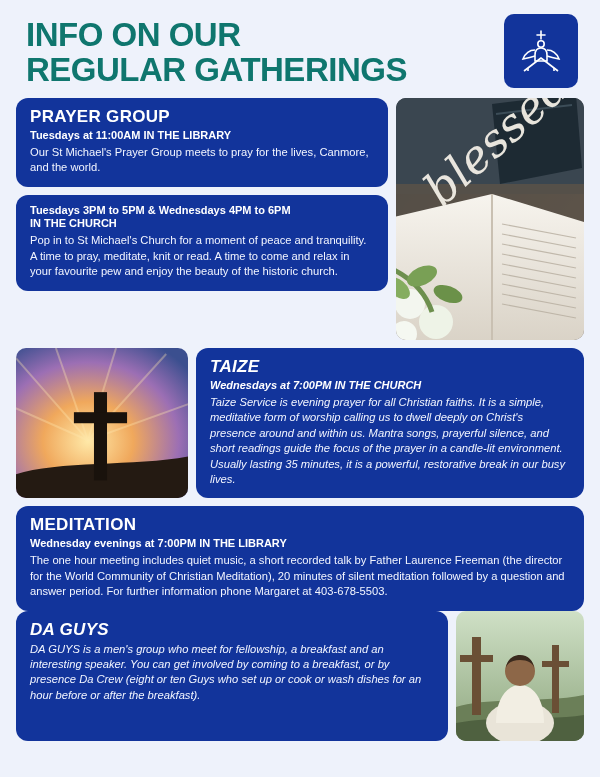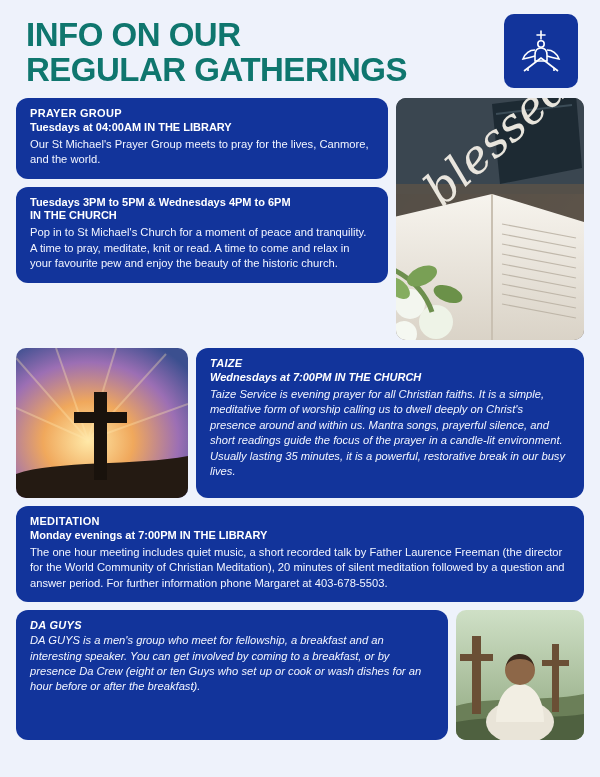--- a/index.html
+++ b/index.html
@@ -53,21 +53,21 @@
 
   
   .block {
     background: #12349b;
     color: #ffffff;
     border-radius: 12px;
     padding: 9px 14px 11px 14px;
   }
   .block h2 {
     margin: 0 0 2px 0;
-    font-size: 11px;
+    font-size: 17px;
     font-weight: bold;
     letter-spacing: 0.3px;
     text-transform: uppercase;
   }
   .block .when {
     margin: 0 0 2px 0;
     font-size: 11px;
     font-weight: bold;
     line-height: 1.25;
   }
@@ -90,21 +90,21 @@
   .photo {
     border-radius: 10px;
     overflow: hidden;
     flex: 0 0 auto;
     position: relative;
   }
   .photo svg { display: block; width: 100%; height: 100%; }
 
   .stack { display: flex; flex-direction: column; gap: 8px; flex: 1 1 auto; min-width: 0; }
 
-  .full { width: 100%; margin-bottom: 8px; }
+  .full { width: 100%; }
 </style>
 </head>
 <body>
 
 <div class="page">
 
   <div class="header">
     <div class="title">
       <div>INFO ON OUR</div>
       <div>REGULAR GATHERINGS</div>
@@ -120,21 +120,21 @@
         <path d="M10 44 L10 41 M36 44 L36 41"></path>
       </svg>
     </div>
   </div>
 
   <div class="row">
     <div class="stack">
 
       <div class="block">
         <h2>PRAYER GROUP</h2>
-        <p class="when">Tuesdays at 04:00AM IN THE LIBRARY</p>
+        <p class="when">Tuesdays at 11:00AM IN THE LIBRARY</p>
         <p class="body">Our St Michael's Prayer Group meets to pray for the lives, Canmore, and the world.</p>
       </div>
 
       <div class="block">
         <p class="when" style="white-space:pre-line">Tuesdays 3PM to 5PM &amp; Wednesdays 4PM to 6PM
 IN THE CHURCH</p>
         <p class="body">Pop in to St Michael's Church for a moment of peace and tranquility. A time to pray, meditate, knit or read. A time to come and relax in your favourite pew and enjoy the beauty of the historic church.</p>
       </div>
 
     </div>
@@ -217,21 +217,21 @@
 
     <div class="block col-text">
       <h2>TAIZE</h2>
       <p class="when">Wednesdays at 7:00PM IN THE CHURCH</p>
       <p class="body">Taize Service is evening prayer for all Christian faiths. It is a simple, meditative form of worship calling us to dwell deeply on Christ's presence around and within us. Mantra songs, prayerful silence, and short readings guide the focus of the prayer in a candle-lit environment. Usually lasting 35 minutes, it is a powerful, restorative break in our busy lives.</p>
     </div>
   </div>
 
   <div class="block full">
     <h2>MEDITATION</h2>
-    <p class="when">Monday evenings at 7:00PM IN THE LIBRARY</p>
+    <p class="when">Wednesday evenings at 7:00PM IN THE LIBRARY</p>
     <p class="body">The one hour meeting includes quiet music, a short recorded talk by Father Laurence Freeman (the director for the World Community of Christian Meditation), 20 minutes of silent meditation followed by a question and answer period. For further information phone Margaret at 403-678-5503.</p>
   </div>
 
   <div class="row">
     <div class="block col-text">
       <h2>DA GUYS</h2>
       <p class="body">DA GUYS is a men's group who meet for fellowship, a breakfast and an interesting speaker. You can get involved by coming to a breakfast, or by presence Da Crew (eight or ten Guys who set up or cook or wash dishes for an hour before or after the breakfast).</p>
     </div>
 
     <div class="photo" style="width:128px;">

